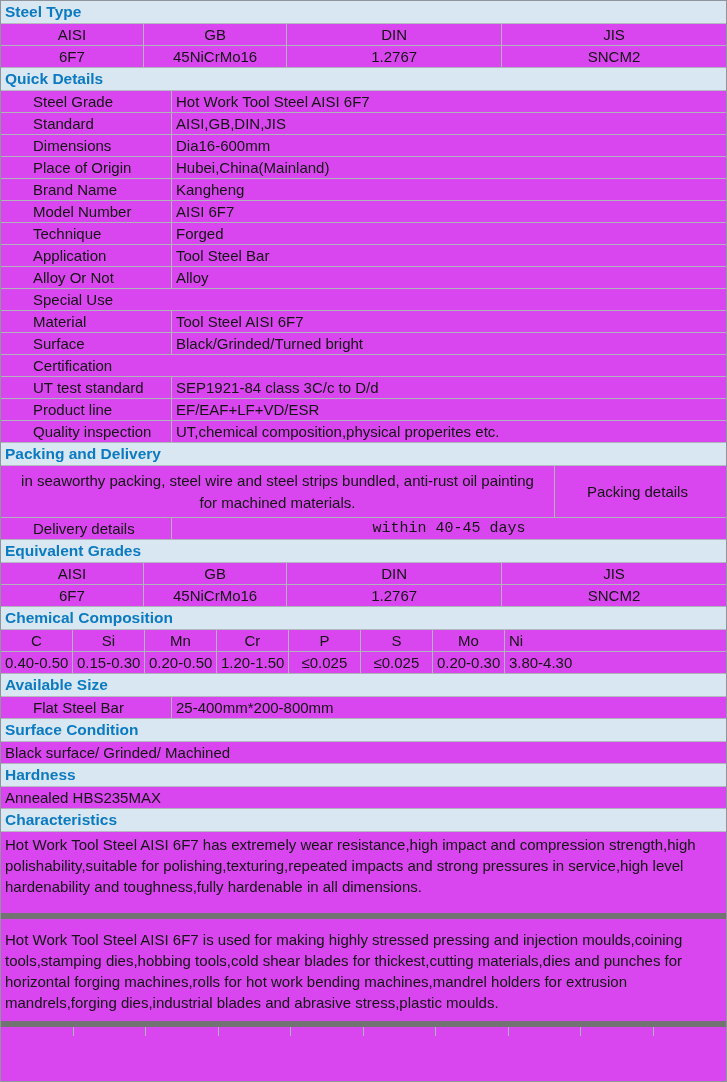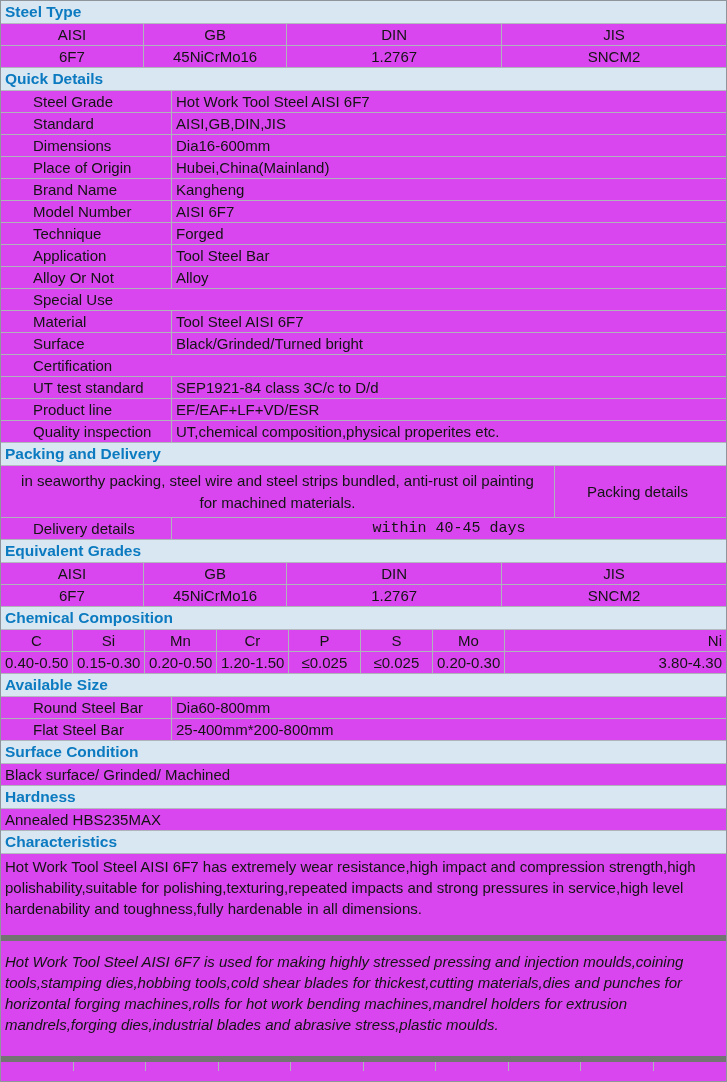--- a/index.html
+++ b/index.html
@@ -34,35 +34,35 @@
   
   .packing-row { height:52px; }
   .packing-row .kv-label { display:flex; align-items:center; }
   .packing-row .kv-value {
     display:flex; align-items:center; justify-content:center;
     text-align:center; white-space:normal; padding:0 10px; line-height:22px;
   }
   .delivery-row .kv-value { text-align:center;font-family:Liberation Mono, monospace; }
   
   .chem-col { width:9.93%; text-align:center; }
-  .chem-ni  { flex:1; text-align:right; }
+  .chem-ni  { flex:1; text-align:left; }
   
   .fullrow {
     height:22px; box-sizing:border-box; padding:0 4px;
     font-size:15px; line-height:21px;
     border-bottom:1px solid #aeb4ba;
     overflow:hidden; white-space:nowrap;
   }
   
   .para {
     box-sizing:border-box; padding:2px 5px 16px 4px;
     font-size:15px; line-height:21px;
     border-bottom:6px solid #737373;
   }
-  .para-apps { padding-bottom:21px;font-style:italic; }
+  .para-apps { padding-bottom:8px; }
   .gap { height:8px; }
   
   .stub-row { display:flex; height:9px; }
   .stub-cell { width:10%; box-sizing:border-box; border-right:1px solid #aeb4ba; }
   .stub-cell:last-child { border-right:none; }
 </style>
 </head>
 <body>
 
 <div class="page">
@@ -186,24 +186,20 @@
     <div class="cell chem-col">0.20-0.50</div>
     <div class="cell chem-col">1.20-1.50</div>
     <div class="cell chem-col">≤0.025</div>
     <div class="cell chem-col">≤0.025</div>
     <div class="cell chem-col">0.20-0.30</div>
     <div class="cell chem-ni">3.80-4.30</div>
   </div>
 
   <div class="sec-header">Available Size</div>
   <div class="grid-row">
-    <div class="cell kv-label">Round Steel Bar</div>
-    <div class="cell kv-value">Dia60-800mm</div>
-  </div>
-  <div class="grid-row">
     <div class="cell kv-label">Flat Steel Bar</div>
     <div class="cell kv-value">25-400mm*200-800mm</div>
   </div>
 
   <div class="sec-header">Surface Condition</div>
   <div class="fullrow">Black surface/ Grinded/ Machined</div>
 
   <div class="sec-header">Hardness</div>
   <div class="fullrow">Annealed HBS235MAX</div>
 

